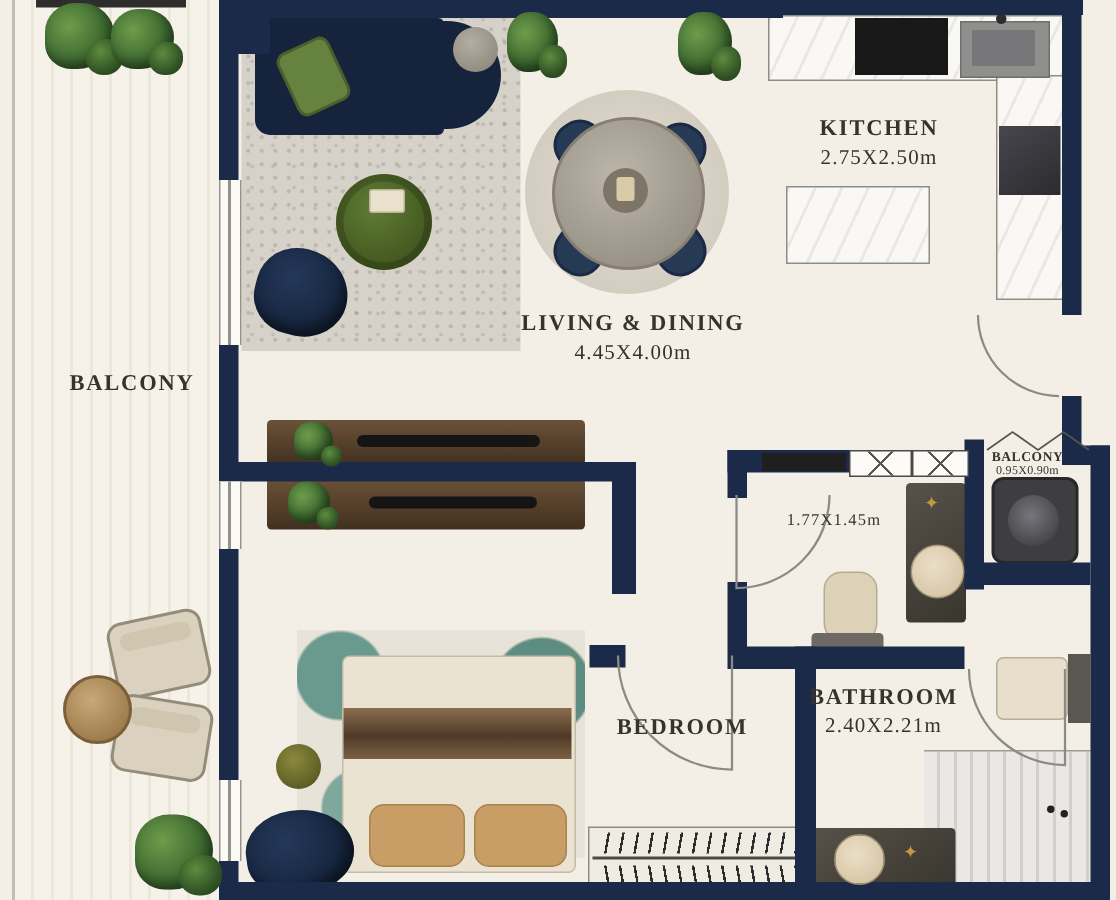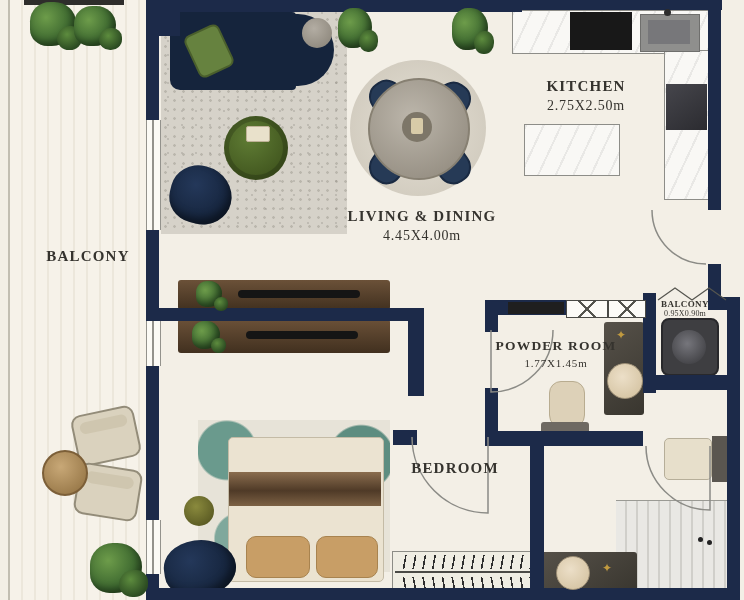--- a/index.html
+++ b/index.html
@@ -211,24 +211,27 @@
   </div>
   <div class="room-label" style="left:326px;top:208px;width:192px;">
     <span class="rname">LIVING &amp; DINING</span>
     <span class="rdims">4.45X4.00m</span>
   </div>
   <div class="room-label" style="left:508px;top:78px;width:156px;">
     <span class="rname">KITCHEN</span>
     <span class="rdims">2.75X2.50m</span>
   </div>
   <div class="room-label lbl-powder" style="left:486px;top:338px;width:140px;">
-    <span class="rname">POWDER ROOM</span>
     <span class="rdims" style="font-size:11px;">1.77X1.45m</span>
   </div>
   <div class="room-label lbl-laundry" style="left:645px;top:299px;width:80px;">
     <span class="rname">BALCONY</span>
     <span class="rdims">0.95X0.90m</span>
   </div>
-  <div class="room-label" style="left:378px;top:460px;width:154px;">
+  <div class="room-label" style="left:378px;top:477px;width:154px;">
     <span class="rname">BEDROOM</span>
   </div>
+  <div class="room-label" style="left:512px;top:457px;width:154px;">
+    <span class="rname">BATHROOM</span>
+    <span class="rdims">2.40X2.21m</span>
+  </div>
 
 </div>
 
 </body></html>

